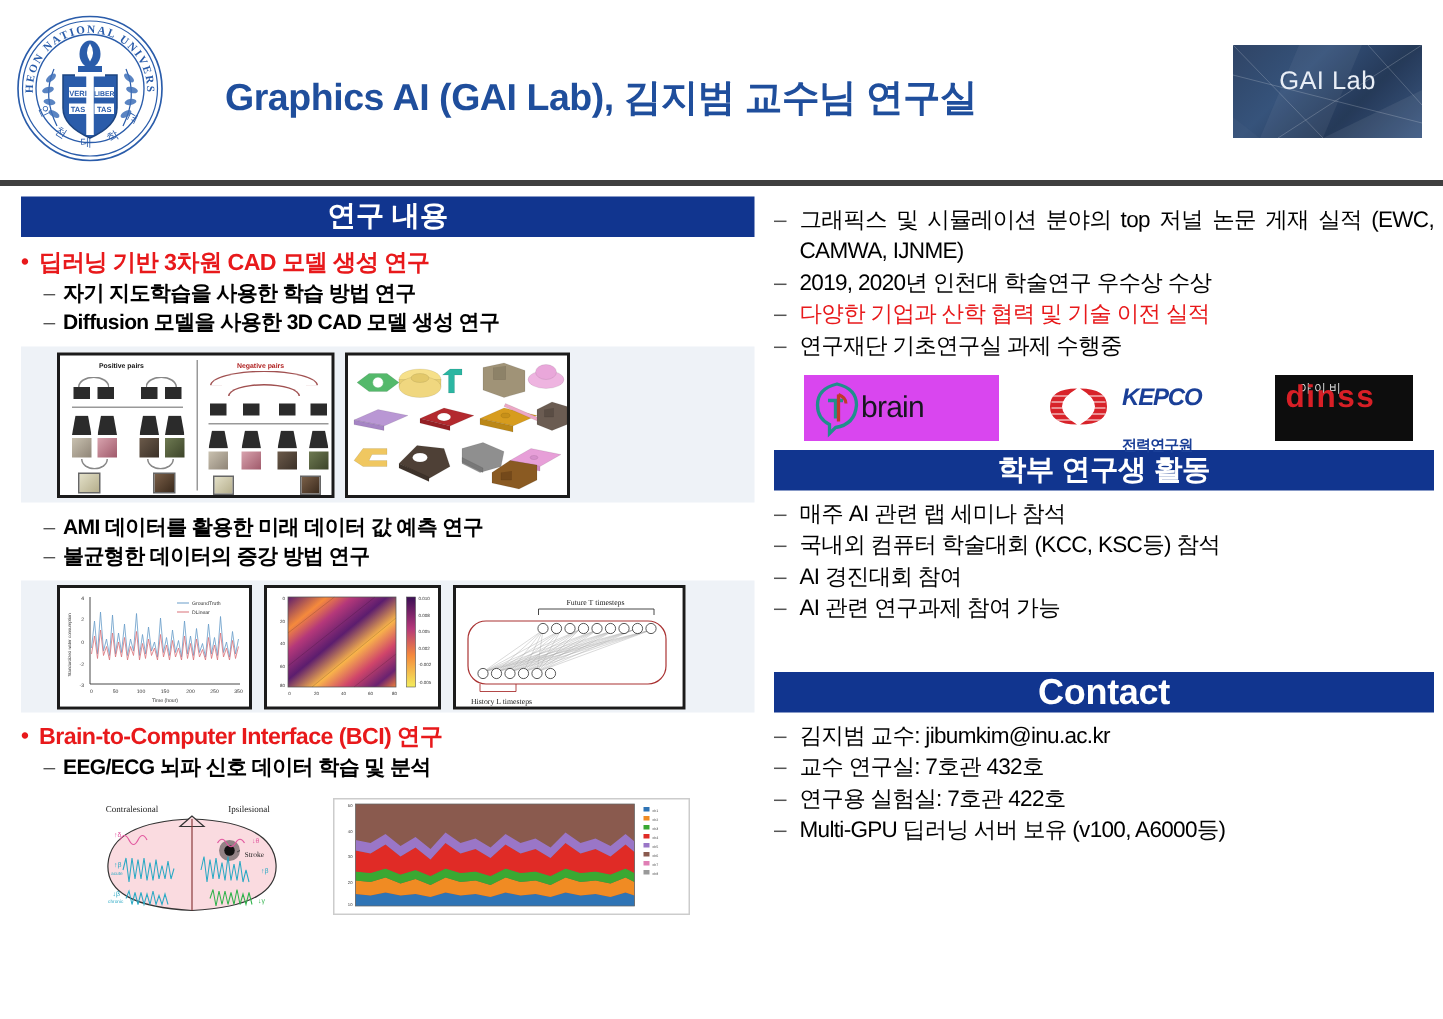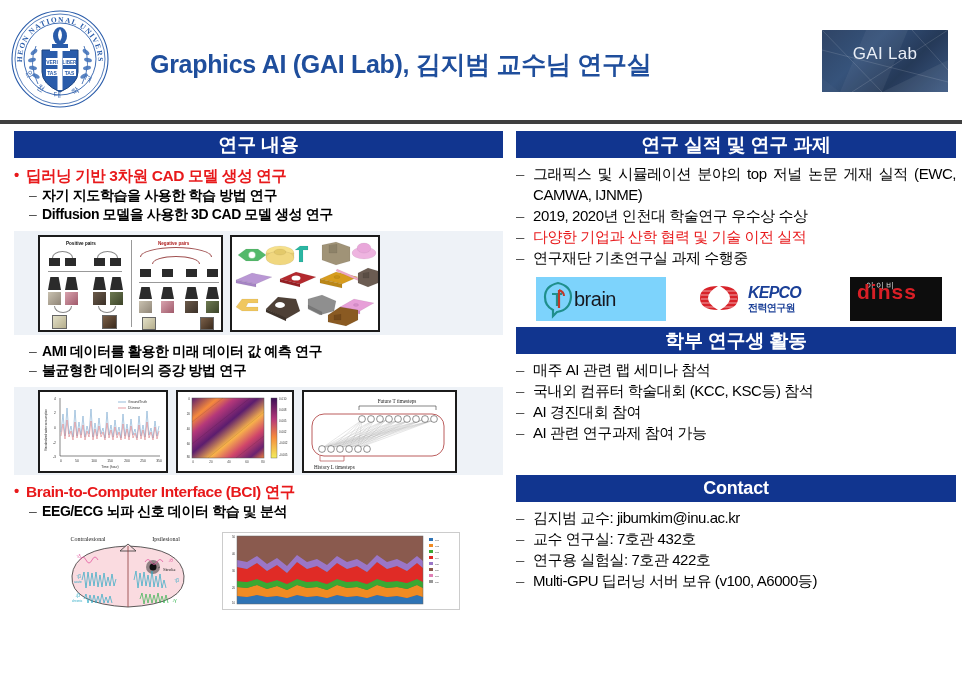--- a/index.html
+++ b/index.html
@@ -42,21 +42,21 @@
   
   #col-left  { position: absolute; left: 14px;  top: 131px; width: 489px; }
   #col-right { position: absolute; left: 516px; top: 131px; width: 440px; }
 
   .section-bar {
     background: #11358f; color: #ffffff;
     text-align: center; font-weight: bold;
     font-size: 19px; line-height: 27px; height: 27px;
     letter-spacing: -0.2px;
   }
-  .section-bar.contact { font-size: 18px; }
+  .section-bar.contact { font-size: 24px; }
 
   
   .bullet-group { margin-top: 8px; }
   .bullet-main {
     color: #e8191b; font-weight: bold; font-size: 15.5px;
     line-height: 20px; letter-spacing: -0.4px;
     padding-left: 12px; position: relative; white-space: nowrap;
   }
   .bullet-main::before {
     content: "•"; position: absolute; left: 0px; top: -1px;
@@ -97,29 +97,29 @@
   .cl-box { position: absolute; background: #2b2b2b; }
   .cl-thumb { position: absolute; }
   .cl-arc { position: absolute; border: 0.7px solid #888; border-bottom: none;
             border-radius: 50% 50% 0 0 / 100% 100% 0 0; height: 7px; }
   .cl-line { position: absolute; background: #999; height: 0.6px; }
   .cl-div { position:absolute; top:3px; bottom:3px; width:1px; background:#999; }
 
   
   #logo-strip { position: relative; height: 46px; margin-top: 9px; }
   .clogo { position: absolute; top: 0; height: 44px; }
-  #logo-brain { left: 20px; width: 130px; background:#7dd3fc; }
+  #logo-brain { left: 20px; width: 130px; background:#d946ef; }
   #logo-kepco { left: 176px; width: 140px; background:#ffffff; }
   #logo-dinss { left: 334px; width: 92px; background:#0d0d0d; }
   .brain-word { position:absolute; left:38px; top:11px; font-size:20px;
                 color:#17171f; letter-spacing:-0.5px; }
   .kepco-word { position:absolute; left:56px; top:7px; font-size:16px;
                 font-weight:bold; color:#1a3f97; letter-spacing:-0.8px;
                 font-style:italic; }
-  .kepco-sub  { position:absolute; left:56px; top:24px; font-size:10px;
+  .kepco-sub  { position:absolute; left:56px; top:40px; font-size:10px;
                 font-weight:bold; color:#1a3f97; letter-spacing:-0.6px; }
   .dinss-word { position:absolute; left:7px; top:3px; font-size:21px;
                 color:#d81f26; font-weight:bold; letter-spacing:1px; }
   .dinss-kr   { position:absolute; left:16px; top:3px; font-size:8px;
                 color:#e3e3e3; letter-spacing:2px; }
 </style>
 </head>
 <body>
 
 <div id="header">
@@ -507,21 +507,20 @@
               <text x="212" y="50">ch8</text>
           </g>
         </g>
       </svg>
     </div>
   </div>
 </div>
 
 <div id="col-right">
 
-  <div class="section-bar">연구 실적 및 연구 과제</div>
 
   <div class="dash-list">
     <div class="dash-item justify">그래픽스 및 시뮬레이션 분야의 top 저널 논문 게재 실적 (EWC, CAMWA, IJNME)</div>
     <div class="dash-item">2019, 2020년 인천대 학술연구 우수상 수상</div>
     <div class="dash-item red">다양한 기업과 산학 협력 및 기술 이전 실적</div>
     <div class="dash-item">연구재단 기초연구실 과제 수행중</div>
   </div>
 
   <div id="logo-strip">
 

